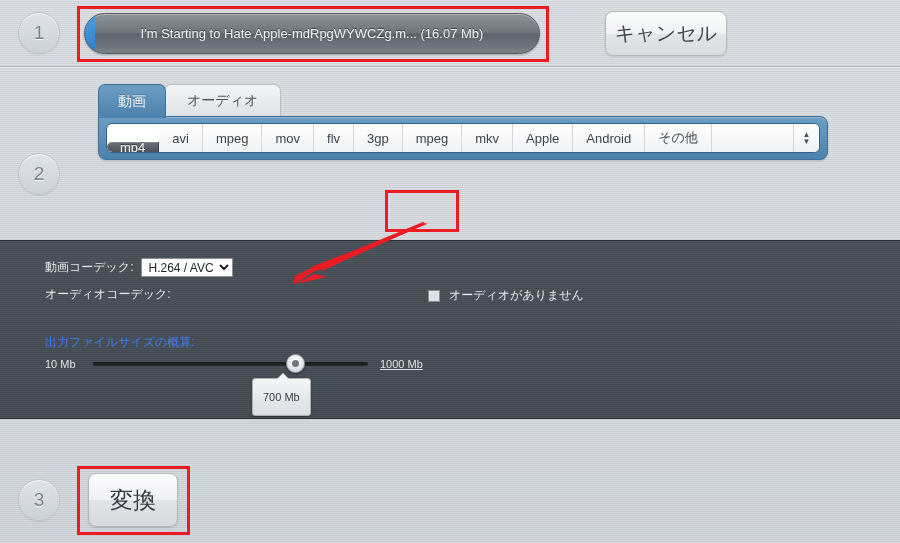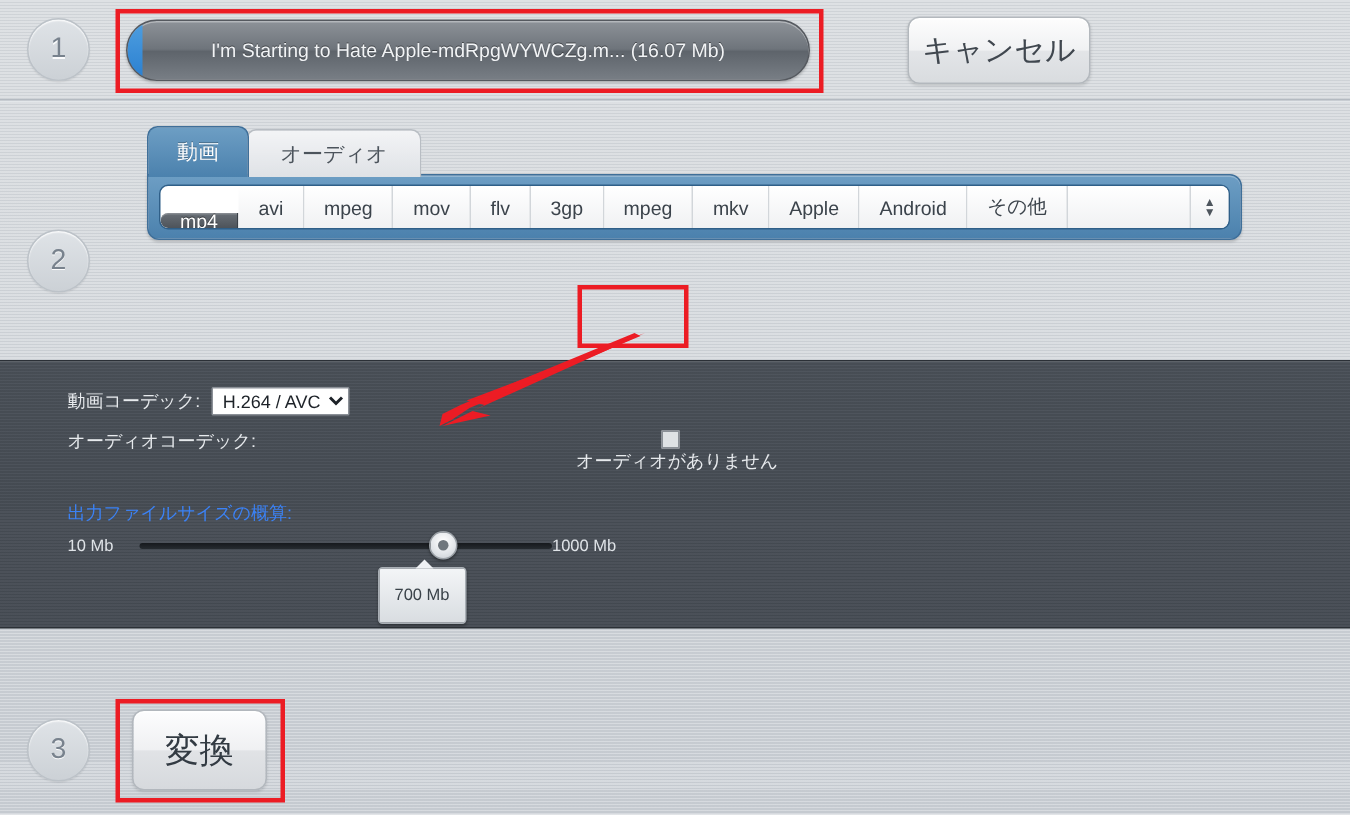--- a/index.html
+++ b/index.html
@@ -63,21 +63,21 @@
     border: 1px solid #b3b8bd;
     box-shadow: inset 0 1px 0 #fff, 0 1px 2px rgba(0,0,0,0.12);
     color: #40474f; font-size: 20px;
     display: flex; align-items: center; justify-content: center;
     cursor: pointer;
   }
 
   
   #step2 { position: absolute; left: 0; top: 67px; width: 900px; height: 173px; }
 
-  .cat-tabs { position: absolute; left: 98px; top: 17px; height: 34px; display: flex; align-items: flex-end; }
+  .cat-tabs { position: absolute; left: 98px; top: 17px; height: 34px; display: flex; align-items: flex-start; }
   .cat-tab {
     height: 32px; padding: 0 19px;
     display: flex; align-items: center;
     font-size: 14px;
     border-radius: 7px 7px 0 0;
     margin-right: -2px;
     cursor: pointer;
   }
   .cat-tab.active {
     background: linear-gradient(180deg, #6d9ec4 0%, #4b81ad 100%);
@@ -190,33 +190,33 @@
     background: #ffffff;
     border: 1px solid #8b9097;
     color: #1d2228;
     font-size: 12px;
     font-family: "Liberation Sans", sans-serif;
     height: 19px;
     padding: 0 2px;
     border-radius: 1px;
     cursor: pointer;
   }
-  .nobox { position: absolute; left: 384px; top: 287px; display: flex; align-items: center; flex-direction: column; }
+  .nobox { position: absolute; left: 428px; top: 287px; display: flex; align-items: center; }
   .cbx {
     width: 12px; height: 12px;
     background: #dfe2e5; border: 1px solid #8b9097;
     margin-right: 9px;
     cursor: pointer;
   }
 
   .size-title { position: absolute; left: 45px; top: 334px; font-size: 12px; color: #3b82f6; }
   .slider-wrap { position: absolute; left: 45px; top: 358px; width: 400px; display: flex; align-items: center; }
   .s-min, .s-max { font-size: 11px; color: #dfe3e7; }
   .s-min { width: 48px; }
-  .s-max { white-space: nowrap; }
+  .s-max { margin-left: 12px; white-space: nowrap; text-decoration: underline; }
   .s-track {
     position: relative;
     width: 275px; height: 4px;
     background: linear-gradient(180deg, #16191d 0%, #262b30 100%);
     border-radius: 2px;
   }
   .s-handle {
     position: absolute; top: -8px; left: 193px;
     width: 19px; height: 19px; border-radius: 50%;
     background: radial-gradient(circle at 50% 35%, #ffffff 0%, #e2e5e9 58%, #c6cbd0 100%);

